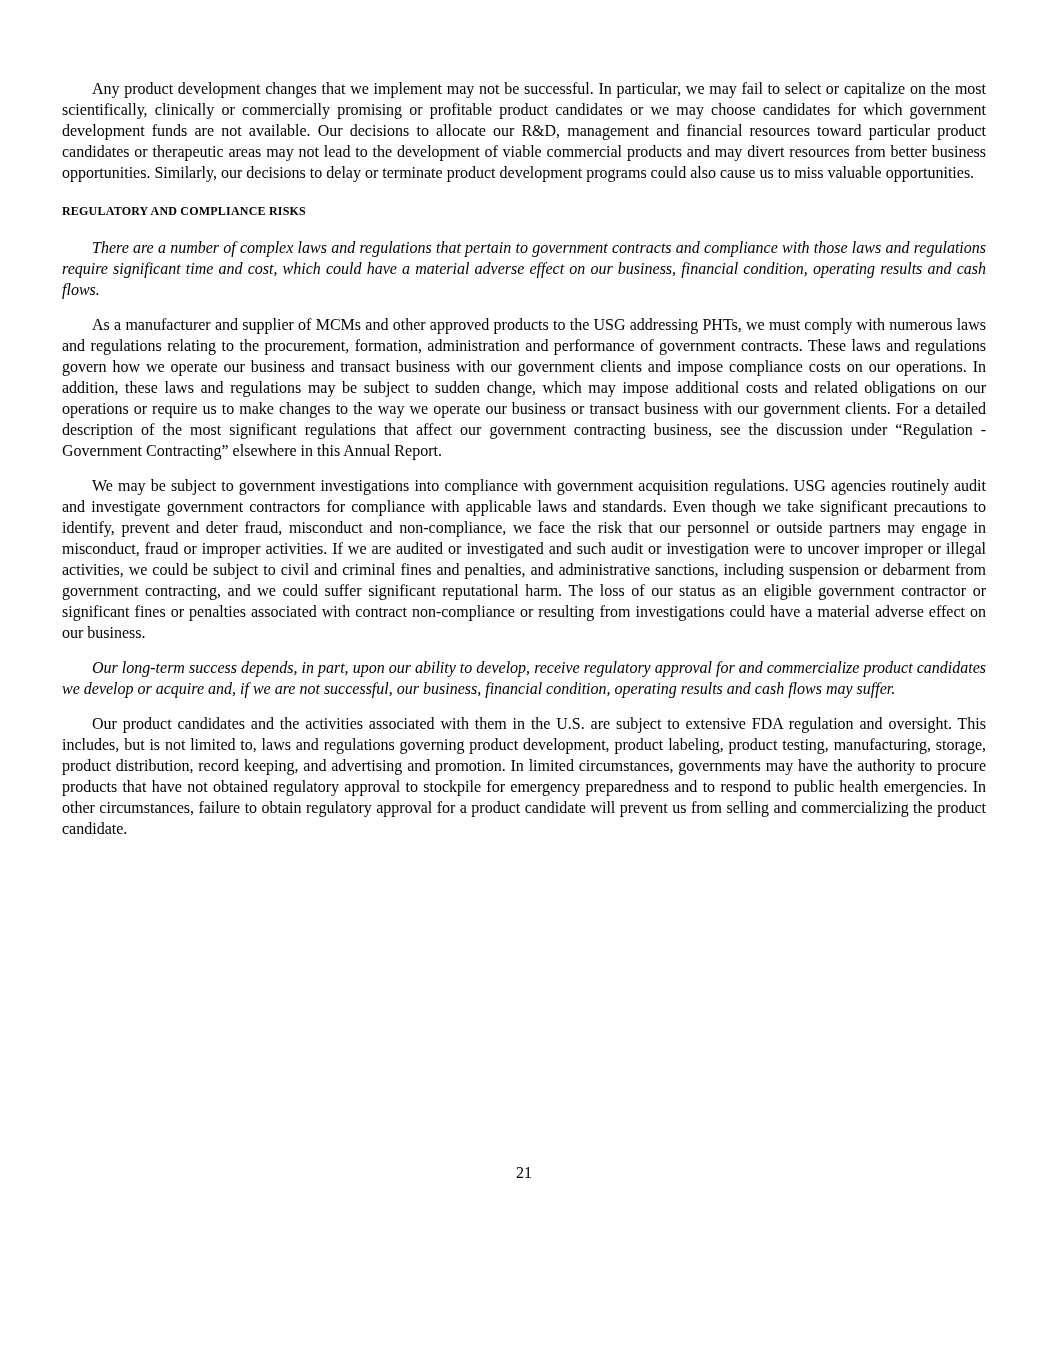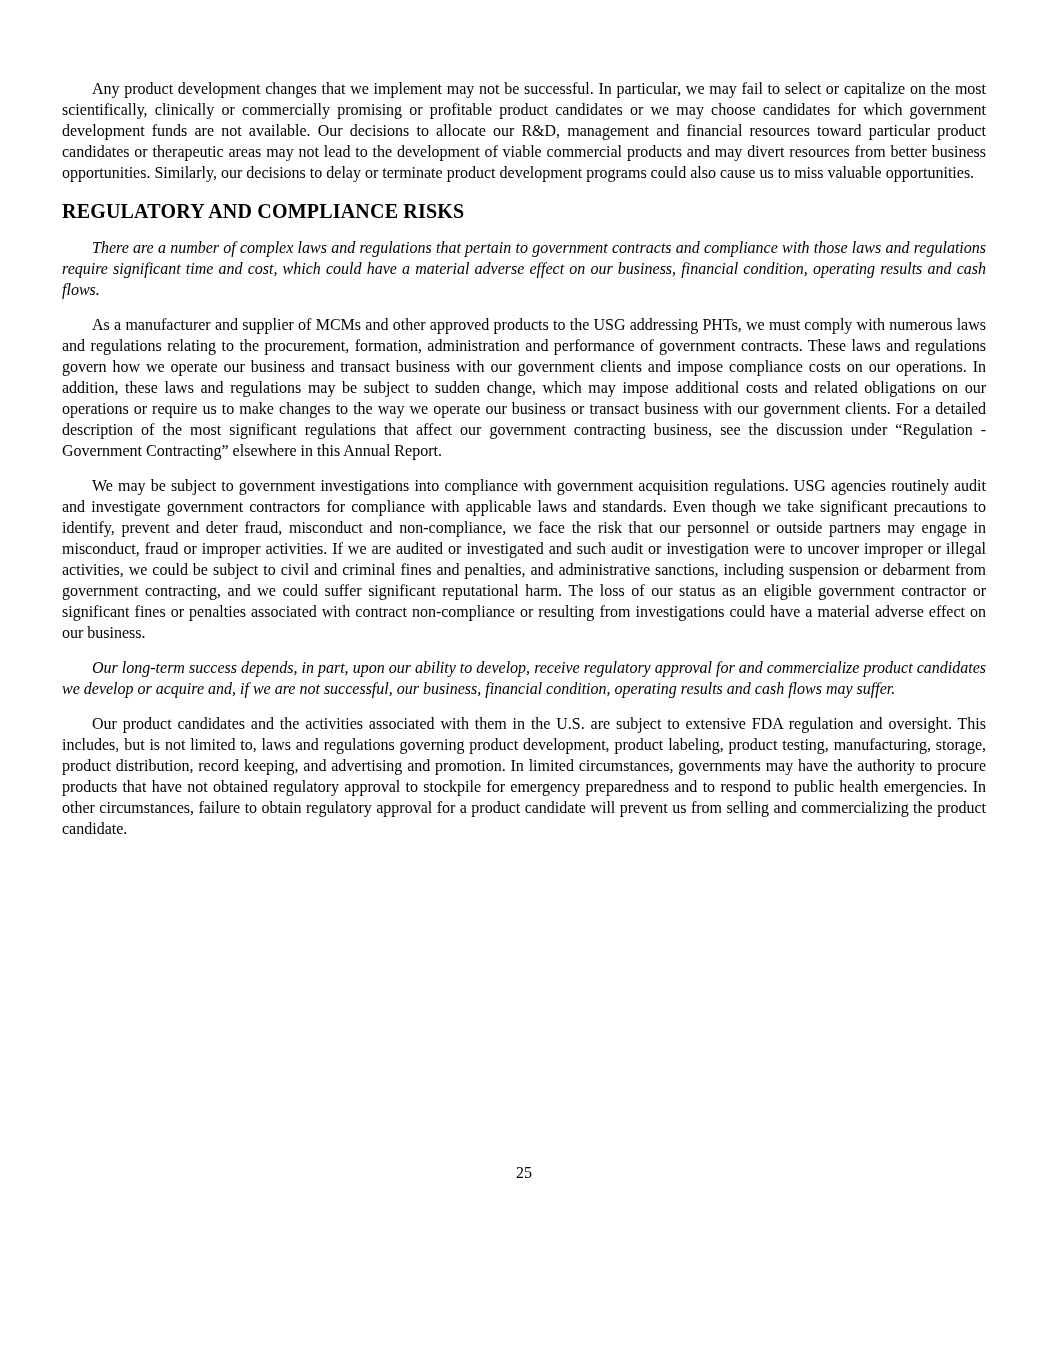--- a/index.html
+++ b/index.html
@@ -22,21 +22,21 @@
   .para {
     margin: 0 0 14px 0;
     text-align: justify;
     text-indent: 30px;
     text-justify: inter-word;
   }
   .para.italic {
     font-style: italic;
   }
   .section-heading {
-    font-size: 20px;
+    font-size: 12px;
     font-weight: bold;
     margin: 18px 0 15px 0;
     text-align: left;
     letter-spacing: 0.2px;
   }
   .page-number {
     position: absolute;
     bottom: 28px;
     left: 0;
     width: 100%;
@@ -56,15 +56,15 @@
   <p class="para italic">There are a number of complex laws and regulations that pertain to government contracts and compliance with those laws and regulations require significant time and cost, which could have a material adverse effect on our business, financial condition, operating results and cash flows.</p>
 
   <p class="para">As a manufacturer and supplier of MCMs and other approved products to the USG addressing PHTs, we must comply with numerous laws and regulations relating to the procurement, formation, administration and performance of government contracts. These laws and regulations govern how we operate our business and transact business with our government clients and impose compliance costs on our operations. In addition, these laws and regulations may be subject to sudden change, which may impose additional costs and related obligations on our operations or require us to make changes to the way we operate our business or transact business with our government clients. For a detailed description of the most significant regulations that affect our government contracting business, see the discussion under “Regulation - Government Contracting” elsewhere in this Annual Report.</p>
 
   <p class="para">We may be subject to government investigations into compliance with government acquisition regulations. USG agencies routinely audit and investigate government contractors for compliance with applicable laws and standards. Even though we take significant precautions to identify, prevent and deter fraud, misconduct and non-compliance, we face the risk that our personnel or outside partners may engage in misconduct, fraud or improper activities. If we are audited or investigated and such audit or investigation were to uncover improper or illegal activities, we could be subject to civil and criminal fines and penalties, and administrative sanctions, including suspension or debarment from government contracting, and we could suffer significant reputational harm. The loss of our status as an eligible government contractor or significant fines or penalties associated with contract non-compliance or resulting from investigations could have a material adverse effect on our business.</p>
 
   <p class="para italic">Our long-term success depends, in part, upon our ability to develop, receive regulatory approval for and commercialize product candidates we develop or acquire and, if we are not successful, our business, financial condition, operating results and cash flows may suffer.</p>
 
   <p class="para">Our product candidates and the activities associated with them in the U.S. are subject to extensive FDA regulation and oversight. This includes, but is not limited to, laws and regulations governing product development, product labeling, product testing, manufacturing, storage, product distribution, record keeping, and advertising and promotion. In limited circumstances, governments may have the authority to procure products that have not obtained regulatory approval to stockpile for emergency preparedness and to respond to public health emergencies. In other circumstances, failure to obtain regulatory approval for a product candidate will prevent us from selling and commercializing the product candidate.</p>
 
-  <div class="page-number">25</div>
+  <div class="page-number">21</div>
 
 </div>
 
 </body></html>

